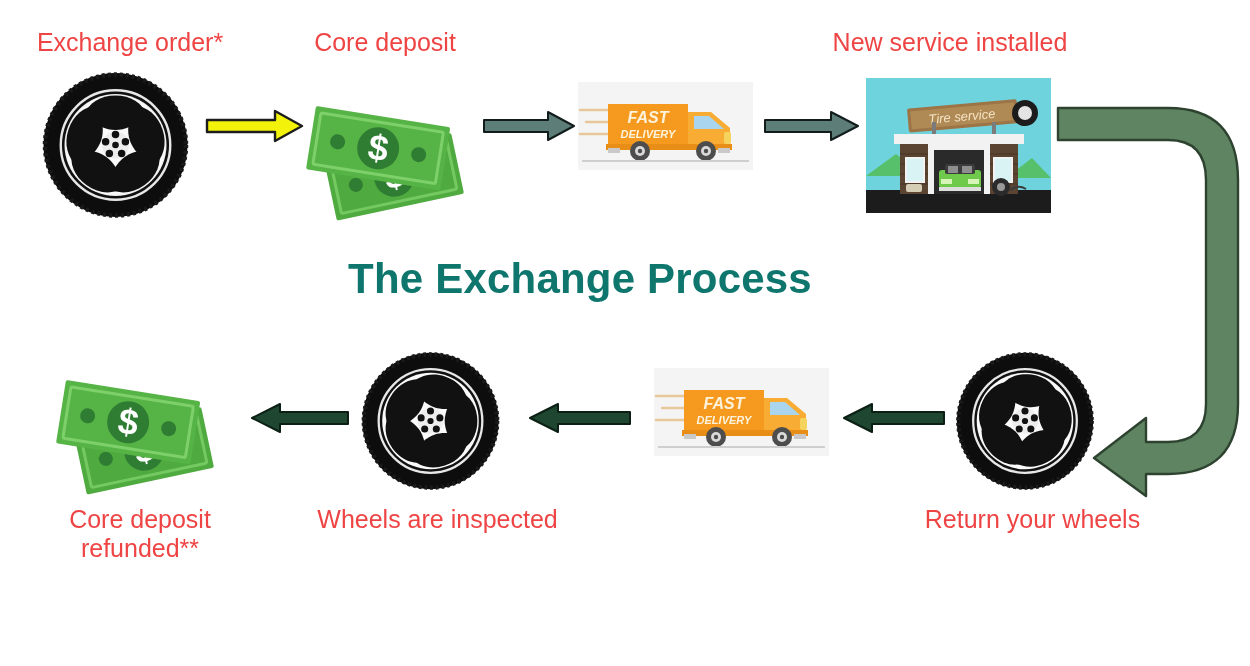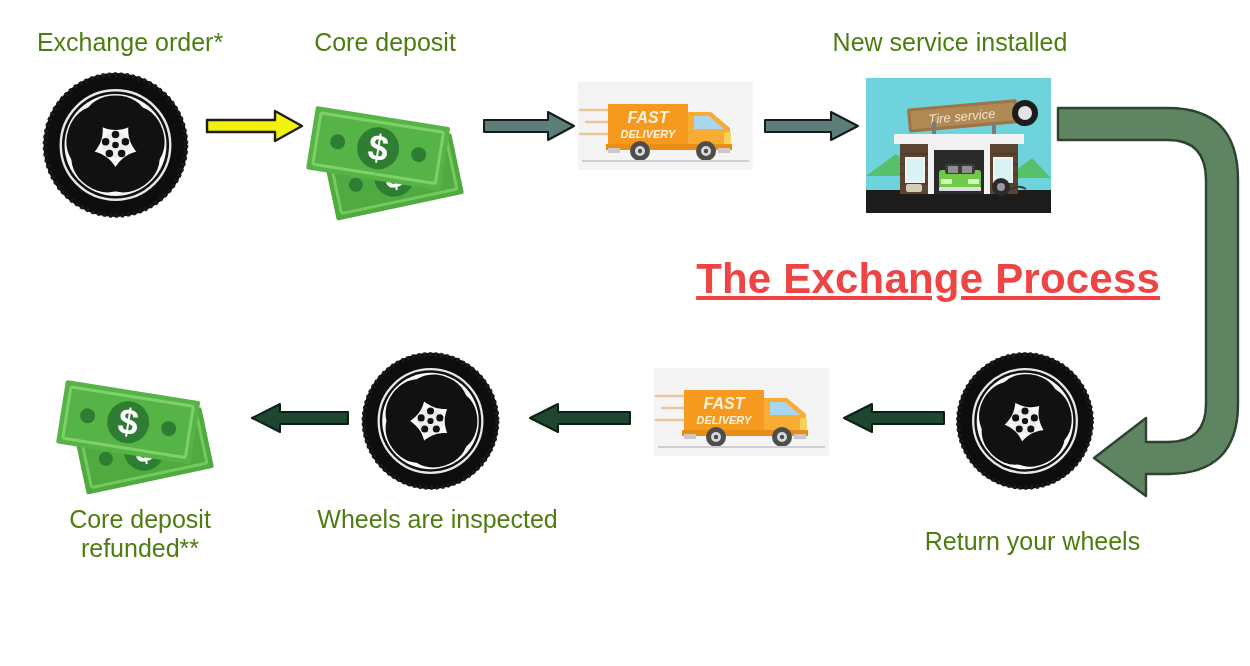--- a/index.html
+++ b/index.html
@@ -13,37 +13,36 @@
   #canvas {
     position: relative;
     width: 1250px;
     height: 666px;
     background: #ffffff;
     overflow: hidden;
   }
   .label {
     position: absolute;
     font-size: 25px;
-    color: #4d7c0f;
+    color: #ef4444;
     font-weight: 400;
     text-align: center;
     line-height: 1.15;
     white-space: pre-line;
   }
   #title {
     position: absolute;
     left: 0;
     top: 255px;
     width: 1160px;
-    text-align: right;
+    text-align: center;
     font-size: 42px;
     font-weight: bold;
-    color: #ef4444;
+    color: #0f766e;
     letter-spacing: 0.2px;
-    text-decoration: underline;
   }
   .footnote {
     position: absolute;
     font-size: 15px;
     color: #2b2b2b;
     line-height: 1.75;
     white-space: pre;
   }
   .foot-row { display: block; }
   .imgbox { position: absolute; }
@@ -220,21 +219,21 @@
                Q190 -28 120 -28
                L10 -28 Z" transform="translate(0,28)" fill="#5f8462" stroke="#2d4330" stroke-width="2.4" stroke-linejoin="round"></path>
     </svg>
   </div>
 
   <div id="title">The Exchange Process</div>
 
   <div class="label" style="left:35px; top:505px; width:210px;">Core deposit
 refunded**</div>
   <div class="label" style="left:285px; top:505px; width:305px;">Wheels are inspected</div>
-  <div class="label" style="left:890px; top:505px; width:285px;margin-top:22px;">Return your wheels</div>
+  <div class="label" style="left:890px; top:505px; width:285px;">Return your wheels</div>
 
   <div class="imgbox" style="left:58px; top:352px; width:170px; height:125px;">
     <svg width="170" height="125" viewBox="0 0 170 125">
       <g transform="translate(16,82) rotate(-12)">
         <rect x="0" y="0" width="130" height="62" rx="2" fill="#4faa3f"></rect>
         <rect x="6" y="6" width="118" height="50" rx="2" fill="none" stroke="#75c961" stroke-width="3"></rect>
         <circle cx="65" cy="31" r="20" fill="#2f7d32"></circle>
         <text x="65" y="42" font-family="'Liberation Sans',sans-serif" font-size="34" font-weight="bold" fill="#ffffff" text-anchor="middle">$</text>
         <circle cx="26" cy="31" r="7" fill="#2f7d32"></circle>
         <circle cx="104" cy="31" r="7" fill="#2f7d32"></circle>

